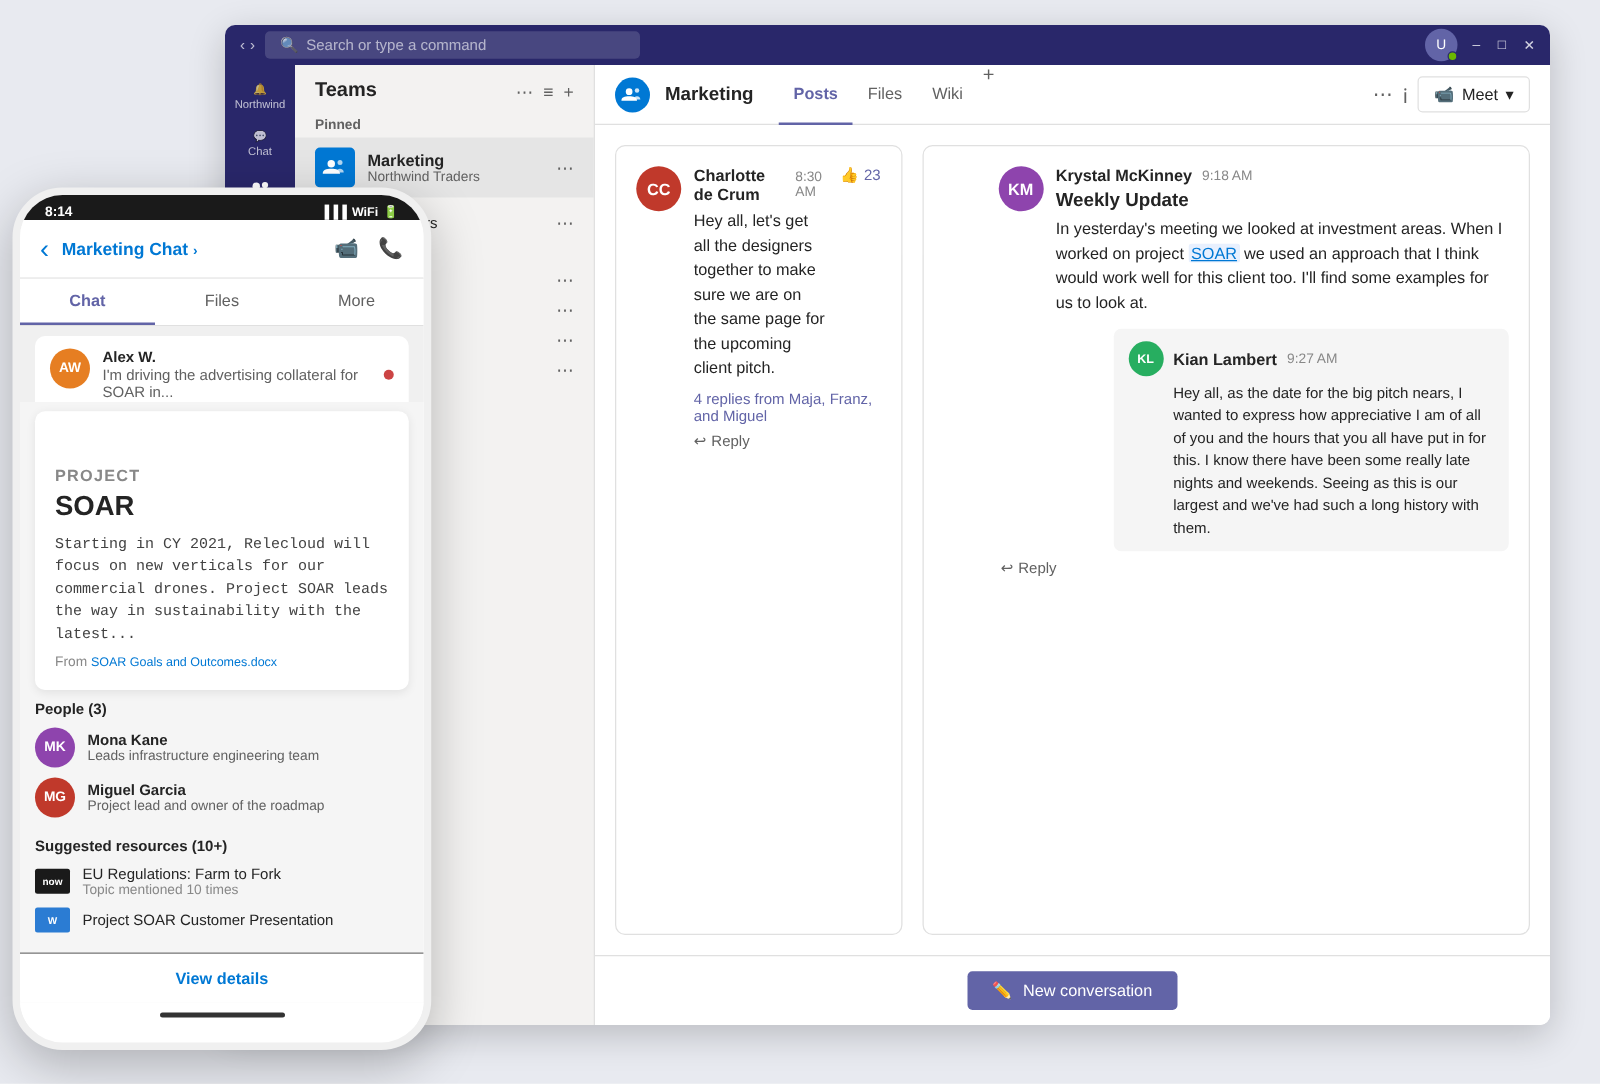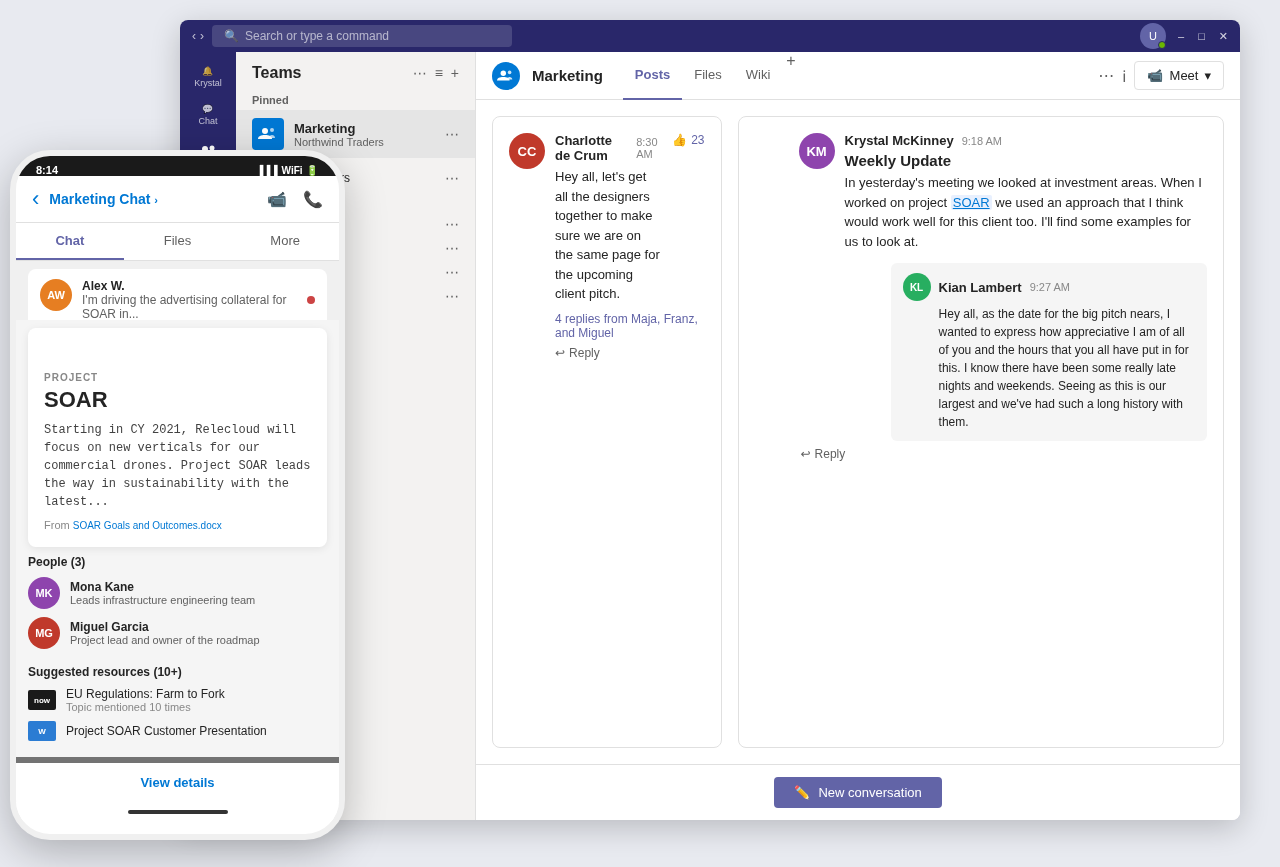--- a/index.html
+++ b/index.html
@@ -623,21 +623,21 @@
     
     .project-card {
       background: #fff;
       border-radius: 8px;
       padding: 16px;
       margin: 8px 12px;
       box-shadow: 0 2px 8px rgba(0,0,0,0.08);
     }
 
     .project-tag {
-      font-size: 10px;
+      font-size: 13px;
       font-weight: 700;
       color: #888;
       letter-spacing: 1px;
       text-transform: uppercase;
       margin-bottom: 4px;
       margin-top: 28px;
     }
 
     .project-title {
       font-size: 22px;
@@ -753,21 +753,21 @@
 
     .resource-sub {
       font-size: 11px;
       color: #888;
     }
 
     .view-details-bar {
       background: #fff;
       padding: 12px;
       text-align: center;
-      border-top: 6px solid #737373;
+      border-top: 1px solid #737373;
       font-size: 13px;
       color: #0078d4;
       font-weight: 600;
       cursor: pointer;
       flex-shrink: 0;
     }
 
     .phone-bottom-bar {
       height: 20px;
       background: #fff;
@@ -816,21 +816,21 @@
         <span>✕</span>
       </div>
     </div>
   </div>
 
   <div class="teams-body">
 
     <div class="sidebar-icons">
       <div class="sidebar-icon-item">
         <span>🔔</span>
-        <span style="font-size:9px;color:rgba(255,255,255,0.7);">Krystal</span>
+        <span style="font-size:9px;color:rgba(255,255,255,0.7);">Northwind</span>
       </div>
       <div class="sidebar-icon-item">
         <span>💬</span>
         <span style="font-size:9px;color:rgba(255,255,255,0.7);">Chat</span>
       </div>
       <div class="sidebar-icon-item active">
         <span>
           <svg viewBox="0 0 20 20" fill="white" width="20" height="20">
               <circle cx="7" cy="7" r="3"></circle>
               <circle cx="14" cy="6" r="2.5"></circle>

